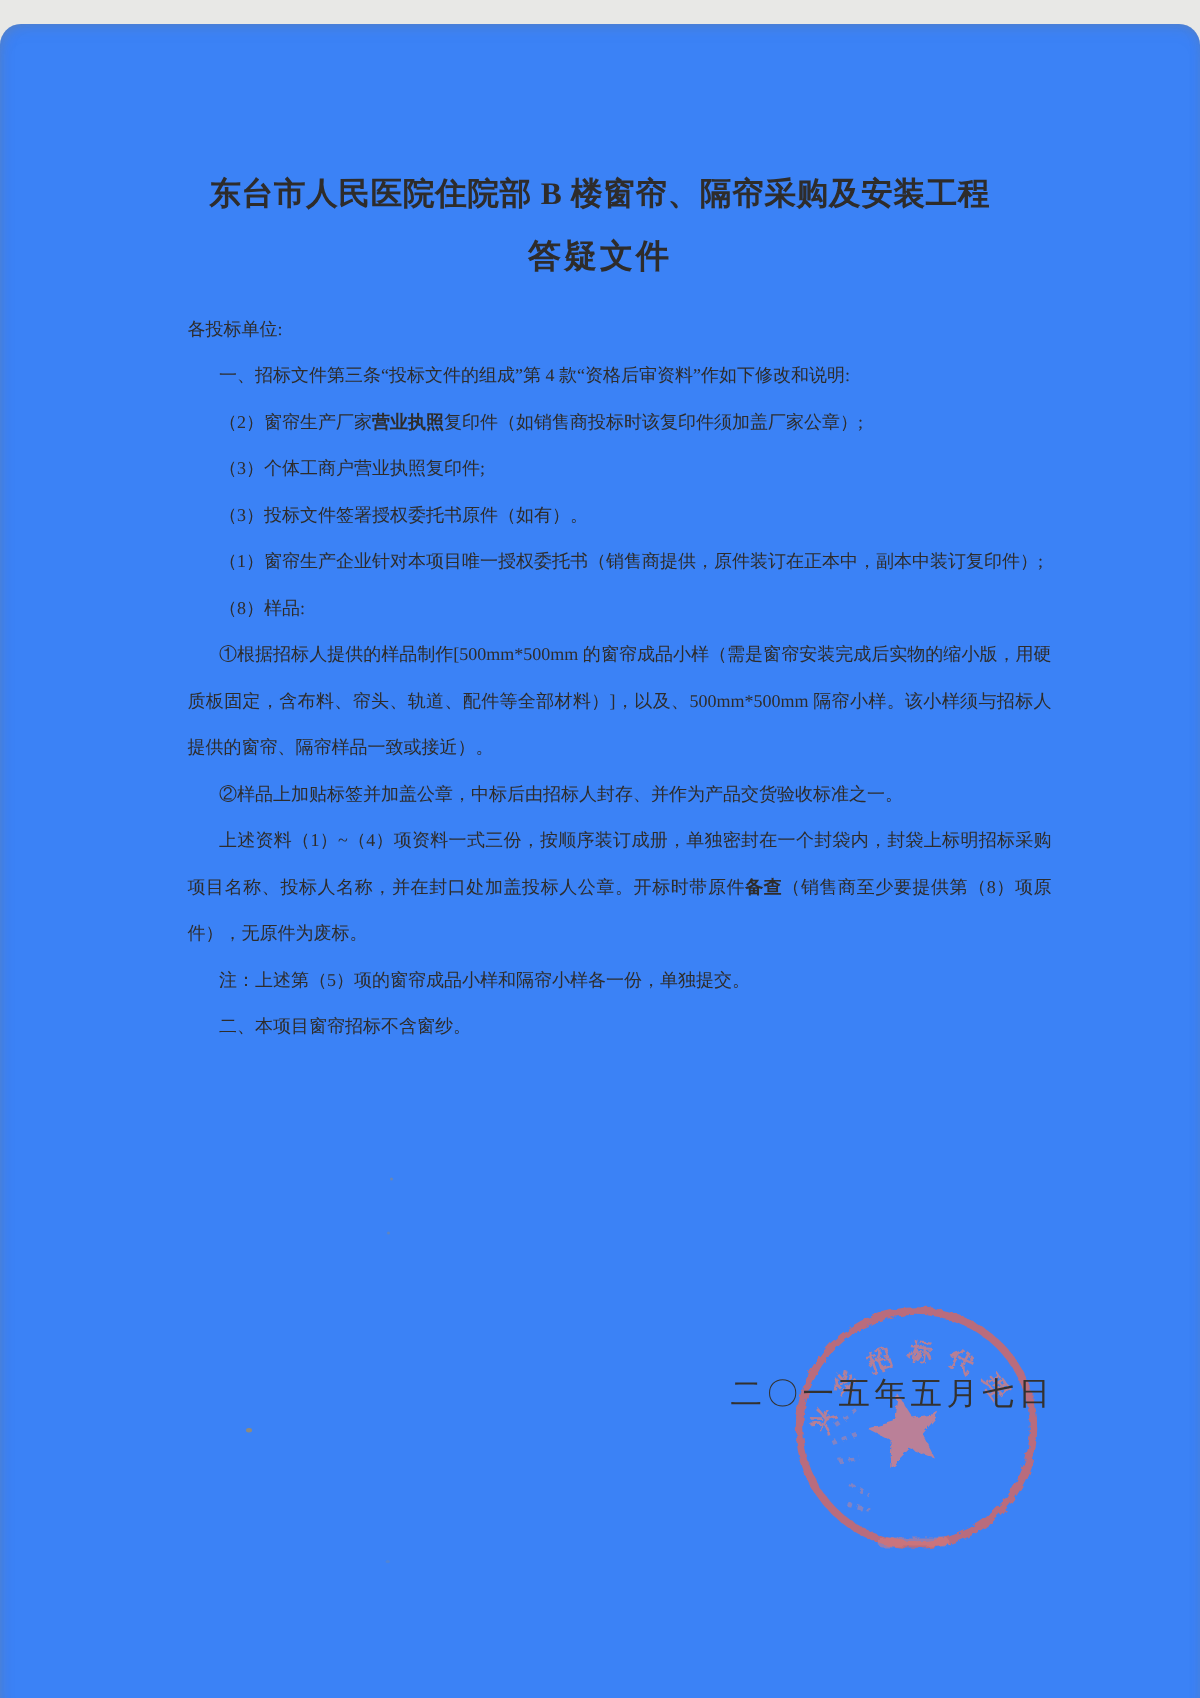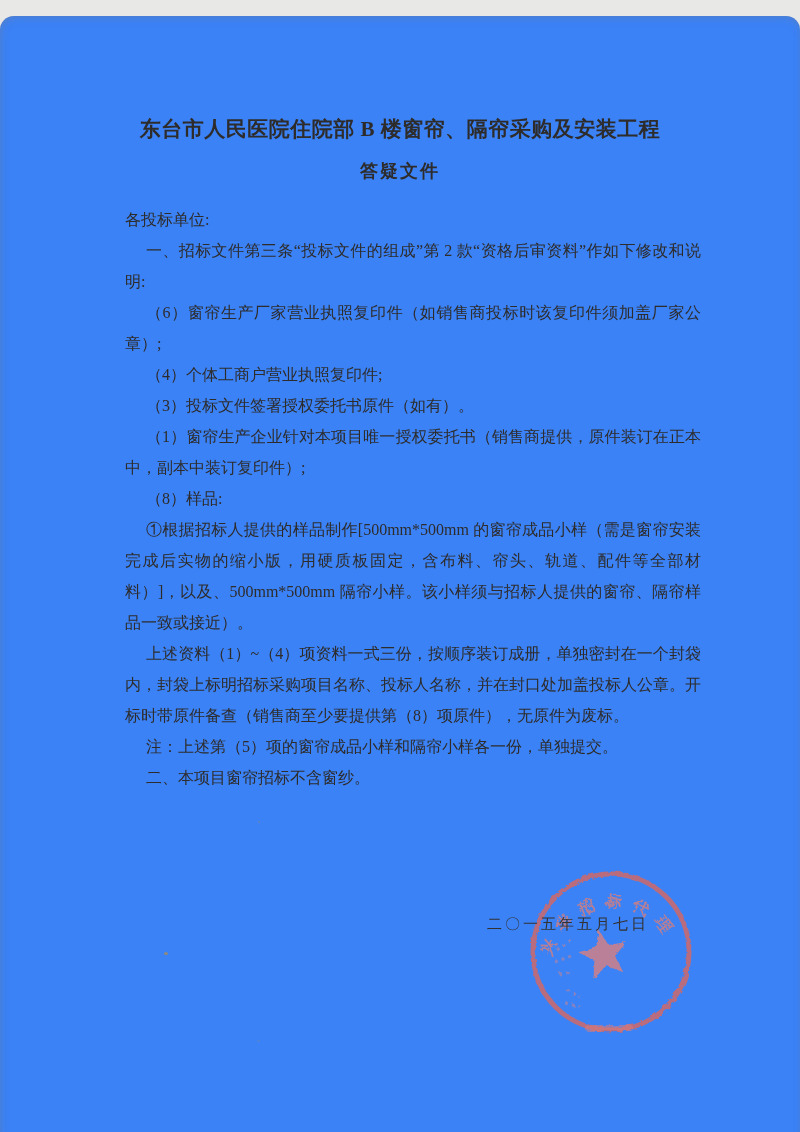--- a/index.html
+++ b/index.html
@@ -16,32 +16,32 @@
       inset 5px 0 12px -8px rgba(130,128,122,.45),
       inset -4px 0 10px -8px rgba(130,128,122,.30),
       inset 0 -4px 10px -8px rgba(130,128,122,.28);
     border-radius: 14px;
   }
   .title-block{
     position:absolute;top:98px;left:60px;right:60px;
     text-align:center;font-weight:bold;
   }
   .title-line1{font-size:21px;line-height:30px;letter-spacing:.5px;}
-  .title-line2{font-size:18px;line-height:30px;margin-top:12px;letter-spacing:2px;}
+  .title-line2{font-size:22px;line-height:30px;margin-top:12px;letter-spacing:2px;}
   .body-text{
     position:absolute;top:188px;left:125px;width:576px;
-    font-size:16px;line-height:31px;
+    font-size:12px;line-height:31px;
     text-align:justify;text-justify:inter-ideograph;
   }
   .body-text p{margin:0;text-indent:21px;}
   .body-text p.no-indent{text-indent:0;}
-  .emph{font-weight:normal;}
+  .emph{font-weight:bold;}
   .date-line{
     position:absolute;left:487px;top:899px;
-    font-size:15px;letter-spacing:3px;color:#33312f;
+    font-size:21px;letter-spacing:3px;color:#33312f;
     z-index:3;white-space:nowrap;
   }
   .stamp{position:absolute;left:523px;top:846px;width:176px;height:176px;z-index:2;}
   .speck{position:absolute;border-radius:50%;background:#8f8a7d;}
   .speck.s1{left:164px;top:936px;width:4px;height:3px;}
   .speck.s2{left:260px;top:769px;width:2px;height:2px;opacity:.55;}
   .speck.s3{left:258px;top:805px;width:2px;height:2px;opacity:.45;}
   .speck.s4{left:257px;top:1024px;width:3px;height:2px;opacity:.25;}
 </style>
 </head>
@@ -49,27 +49,28 @@
 
 <div class="page">
 
   <div class="title-block">
     <div class="title-line1">东台市人民医院住院部 B 楼窗帘、隔帘采购及安装工程</div>
     <div class="title-line2">答疑文件</div>
   </div>
 
   <div class="body-text">
     <p class="no-indent">各投标单位:</p>
-    <p>一、招标文件第三条“投标文件的组成”第 2 款“资格后审资料”作如下修改和说明:</p>
-    <p><span>（6）窗帘生产厂家</span><span class="emph">营业执照</span><span>复印件（如销售商投标时该复印件须加盖厂家公章）;</span></p>
-    <p>（4）个体工商户营业执照复印件;</p>
+    <p>一、招标文件第三条“投标文件的组成”第 4 款“资格后审资料”作如下修改和说明:</p>
+    <p><span>（2）窗帘生产厂家</span><span class="emph">营业执照</span><span>复印件（如销售商投标时该复印件须加盖厂家公章）;</span></p>
+    <p>（3）个体工商户营业执照复印件;</p>
     <p>（3）投标文件签署授权委托书原件（如有）。</p>
     <p>（1）窗帘生产企业针对本项目唯一授权委托书（销售商提供，原件装订在正本中，副本中装订复印件）;</p>
     <p>（8）样品:</p>
     <p>①根据招标人提供的样品制作[500mm*500mm 的窗帘成品小样（需是窗帘安装完成后实物的缩小版，用硬质板固定，含布料、帘头、轨道、配件等全部材料）]，以及、500mm*500mm 隔帘小样。该小样须与招标人提供的窗帘、隔帘样品一致或接近）。</p>
+    <p>②样品上加贴标签并加盖公章，中标后由招标人封存、并作为产品交货验收标准之一。</p>
     <p><span>上述资料（1）~（4）项资料一式三份，按顺序装订成册，单独密封在一个封袋内，封袋上标明招标采购项目名称、投标人名称，并在封口处加盖投标人公章。开标时带原件</span><span class="emph">备查</span><span>（销售商至少要提供第（8）项原件），无原件为废标。</span></p>
     <p>注：上述第（5）项的窗帘成品小样和隔帘小样各一份，单独提交。</p>
     <p>二、本项目窗帘招标不含窗纱。</p>
   </div>
 
   <div class="stamp">
     <svg width="176" height="176" viewBox="0 0 176 176">
       <defs>
         <filter id="grainF" x="-20%" y="-20%" width="140%" height="140%">
           <feTurbulence type="fractalNoise" baseFrequency="0.18" numOctaves="3" seed="7" result="n"></feTurbulence>

